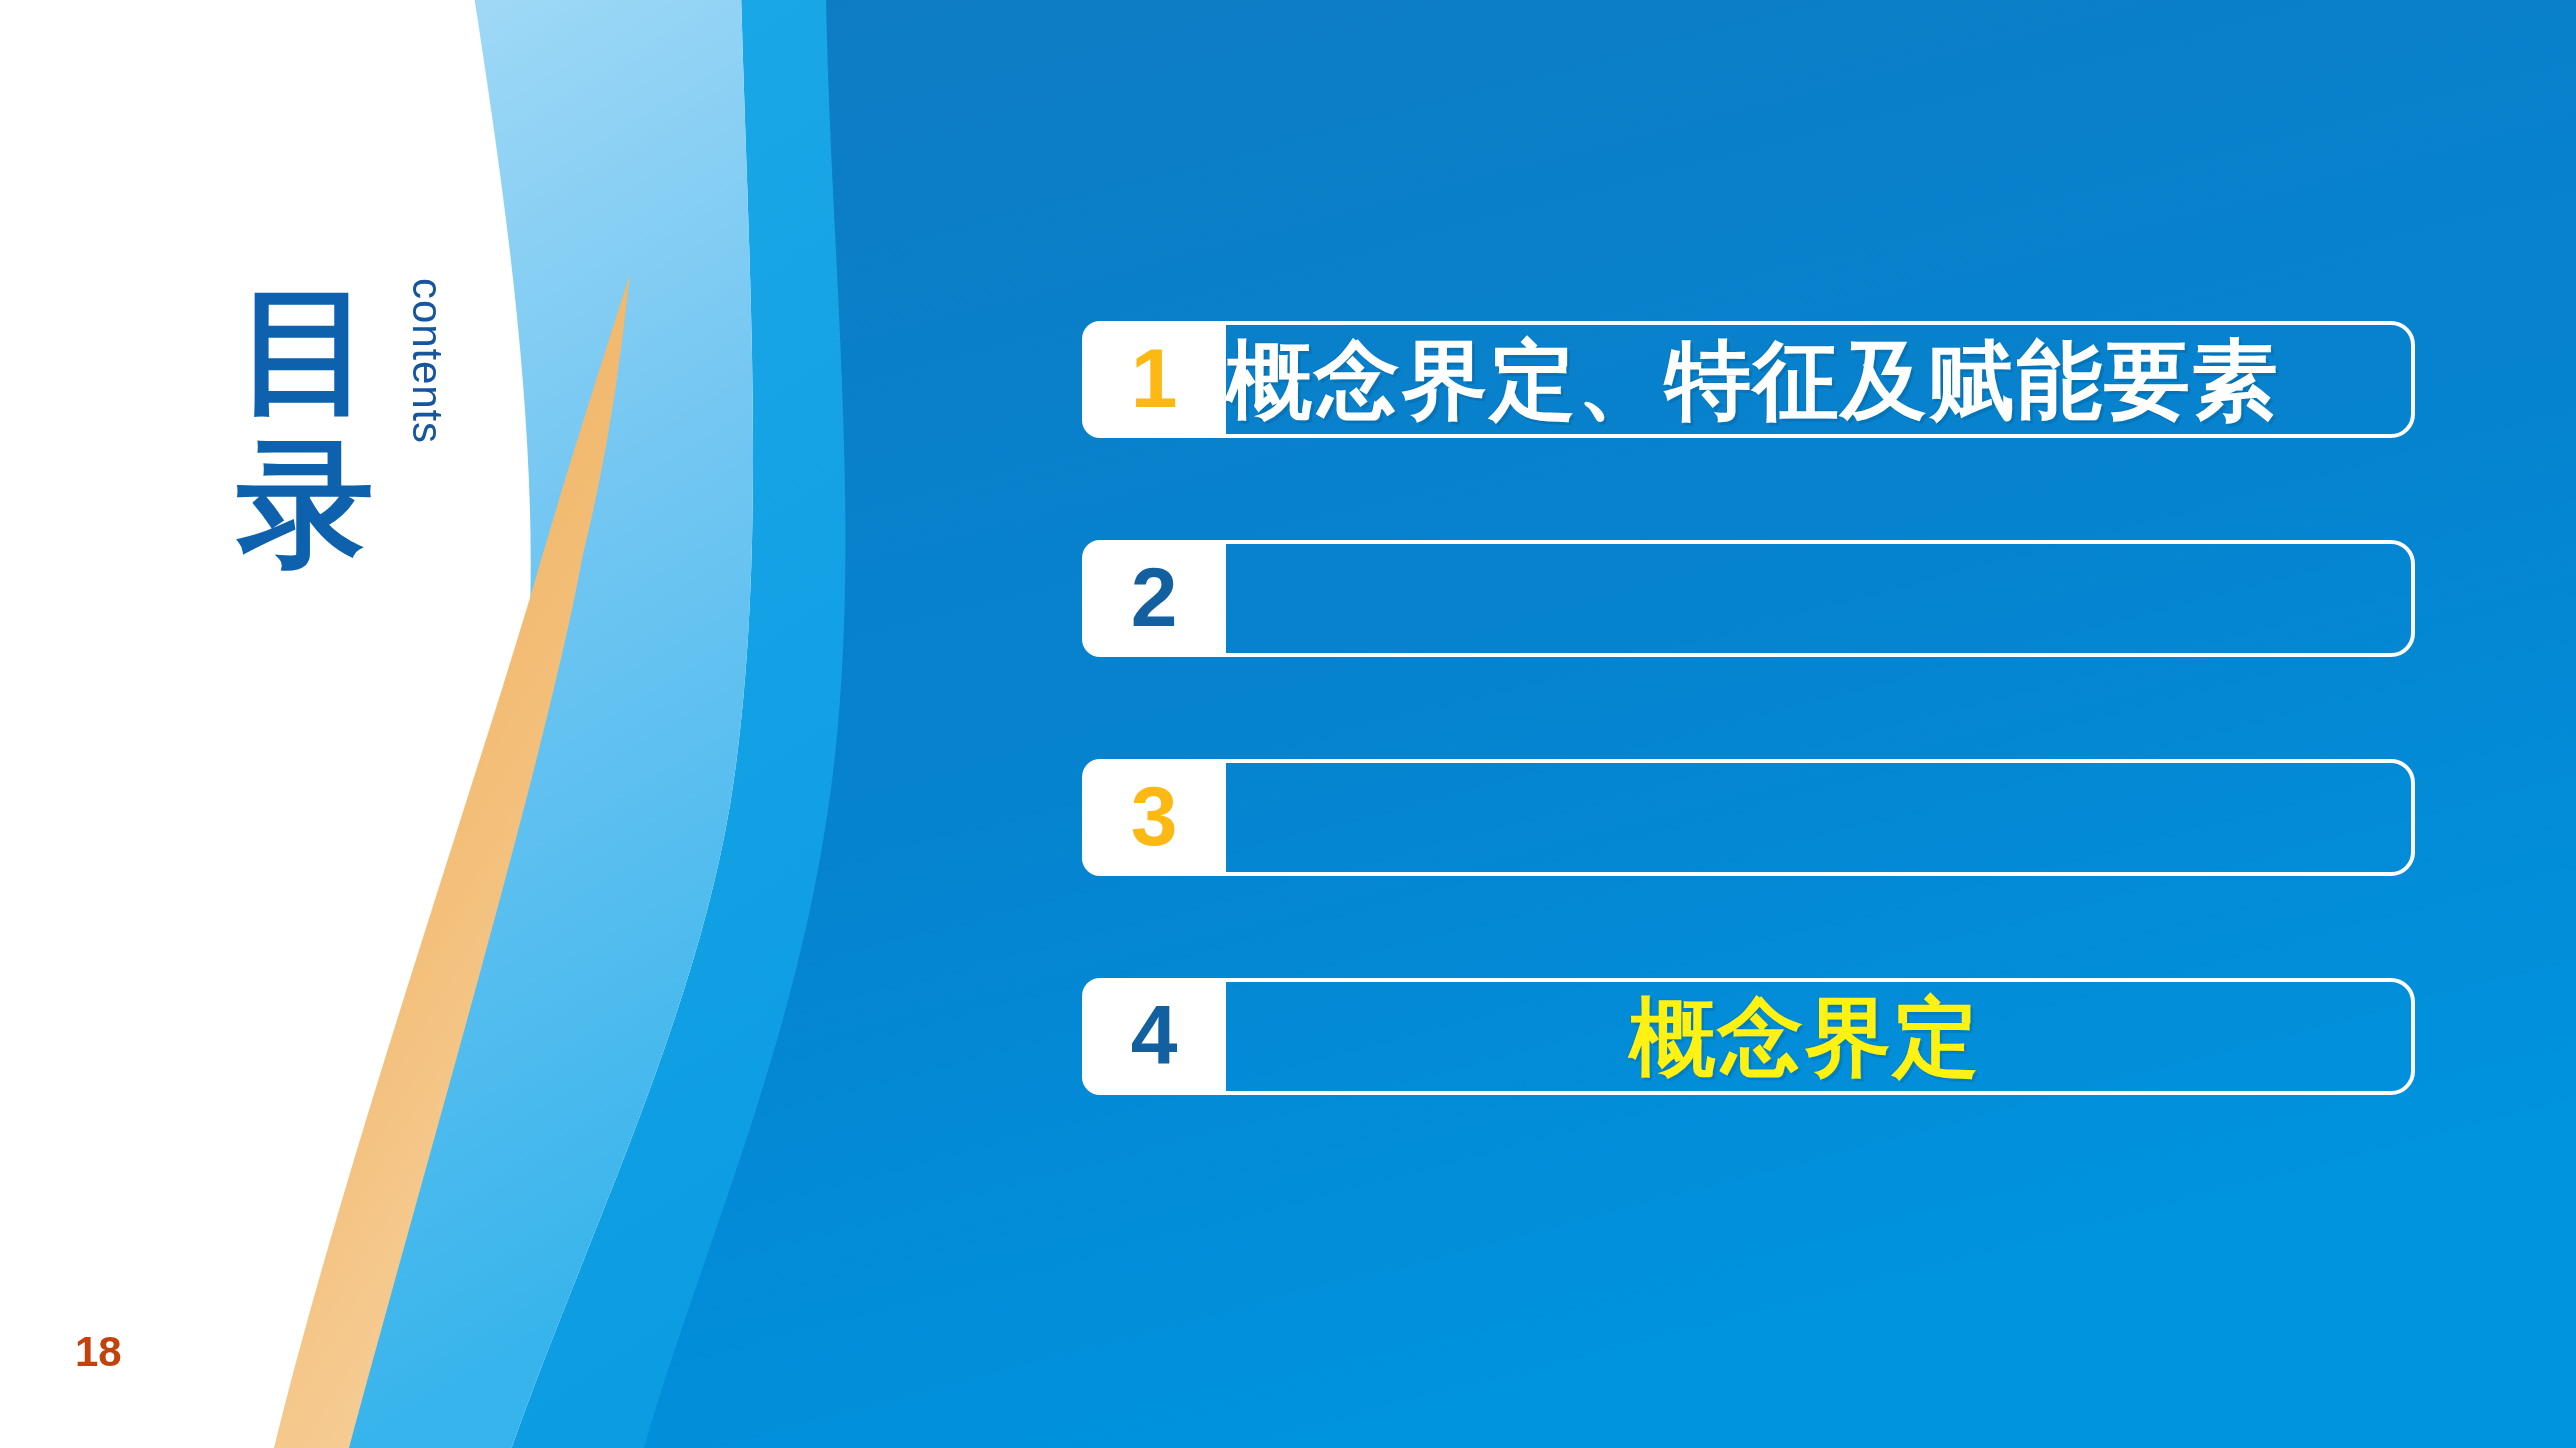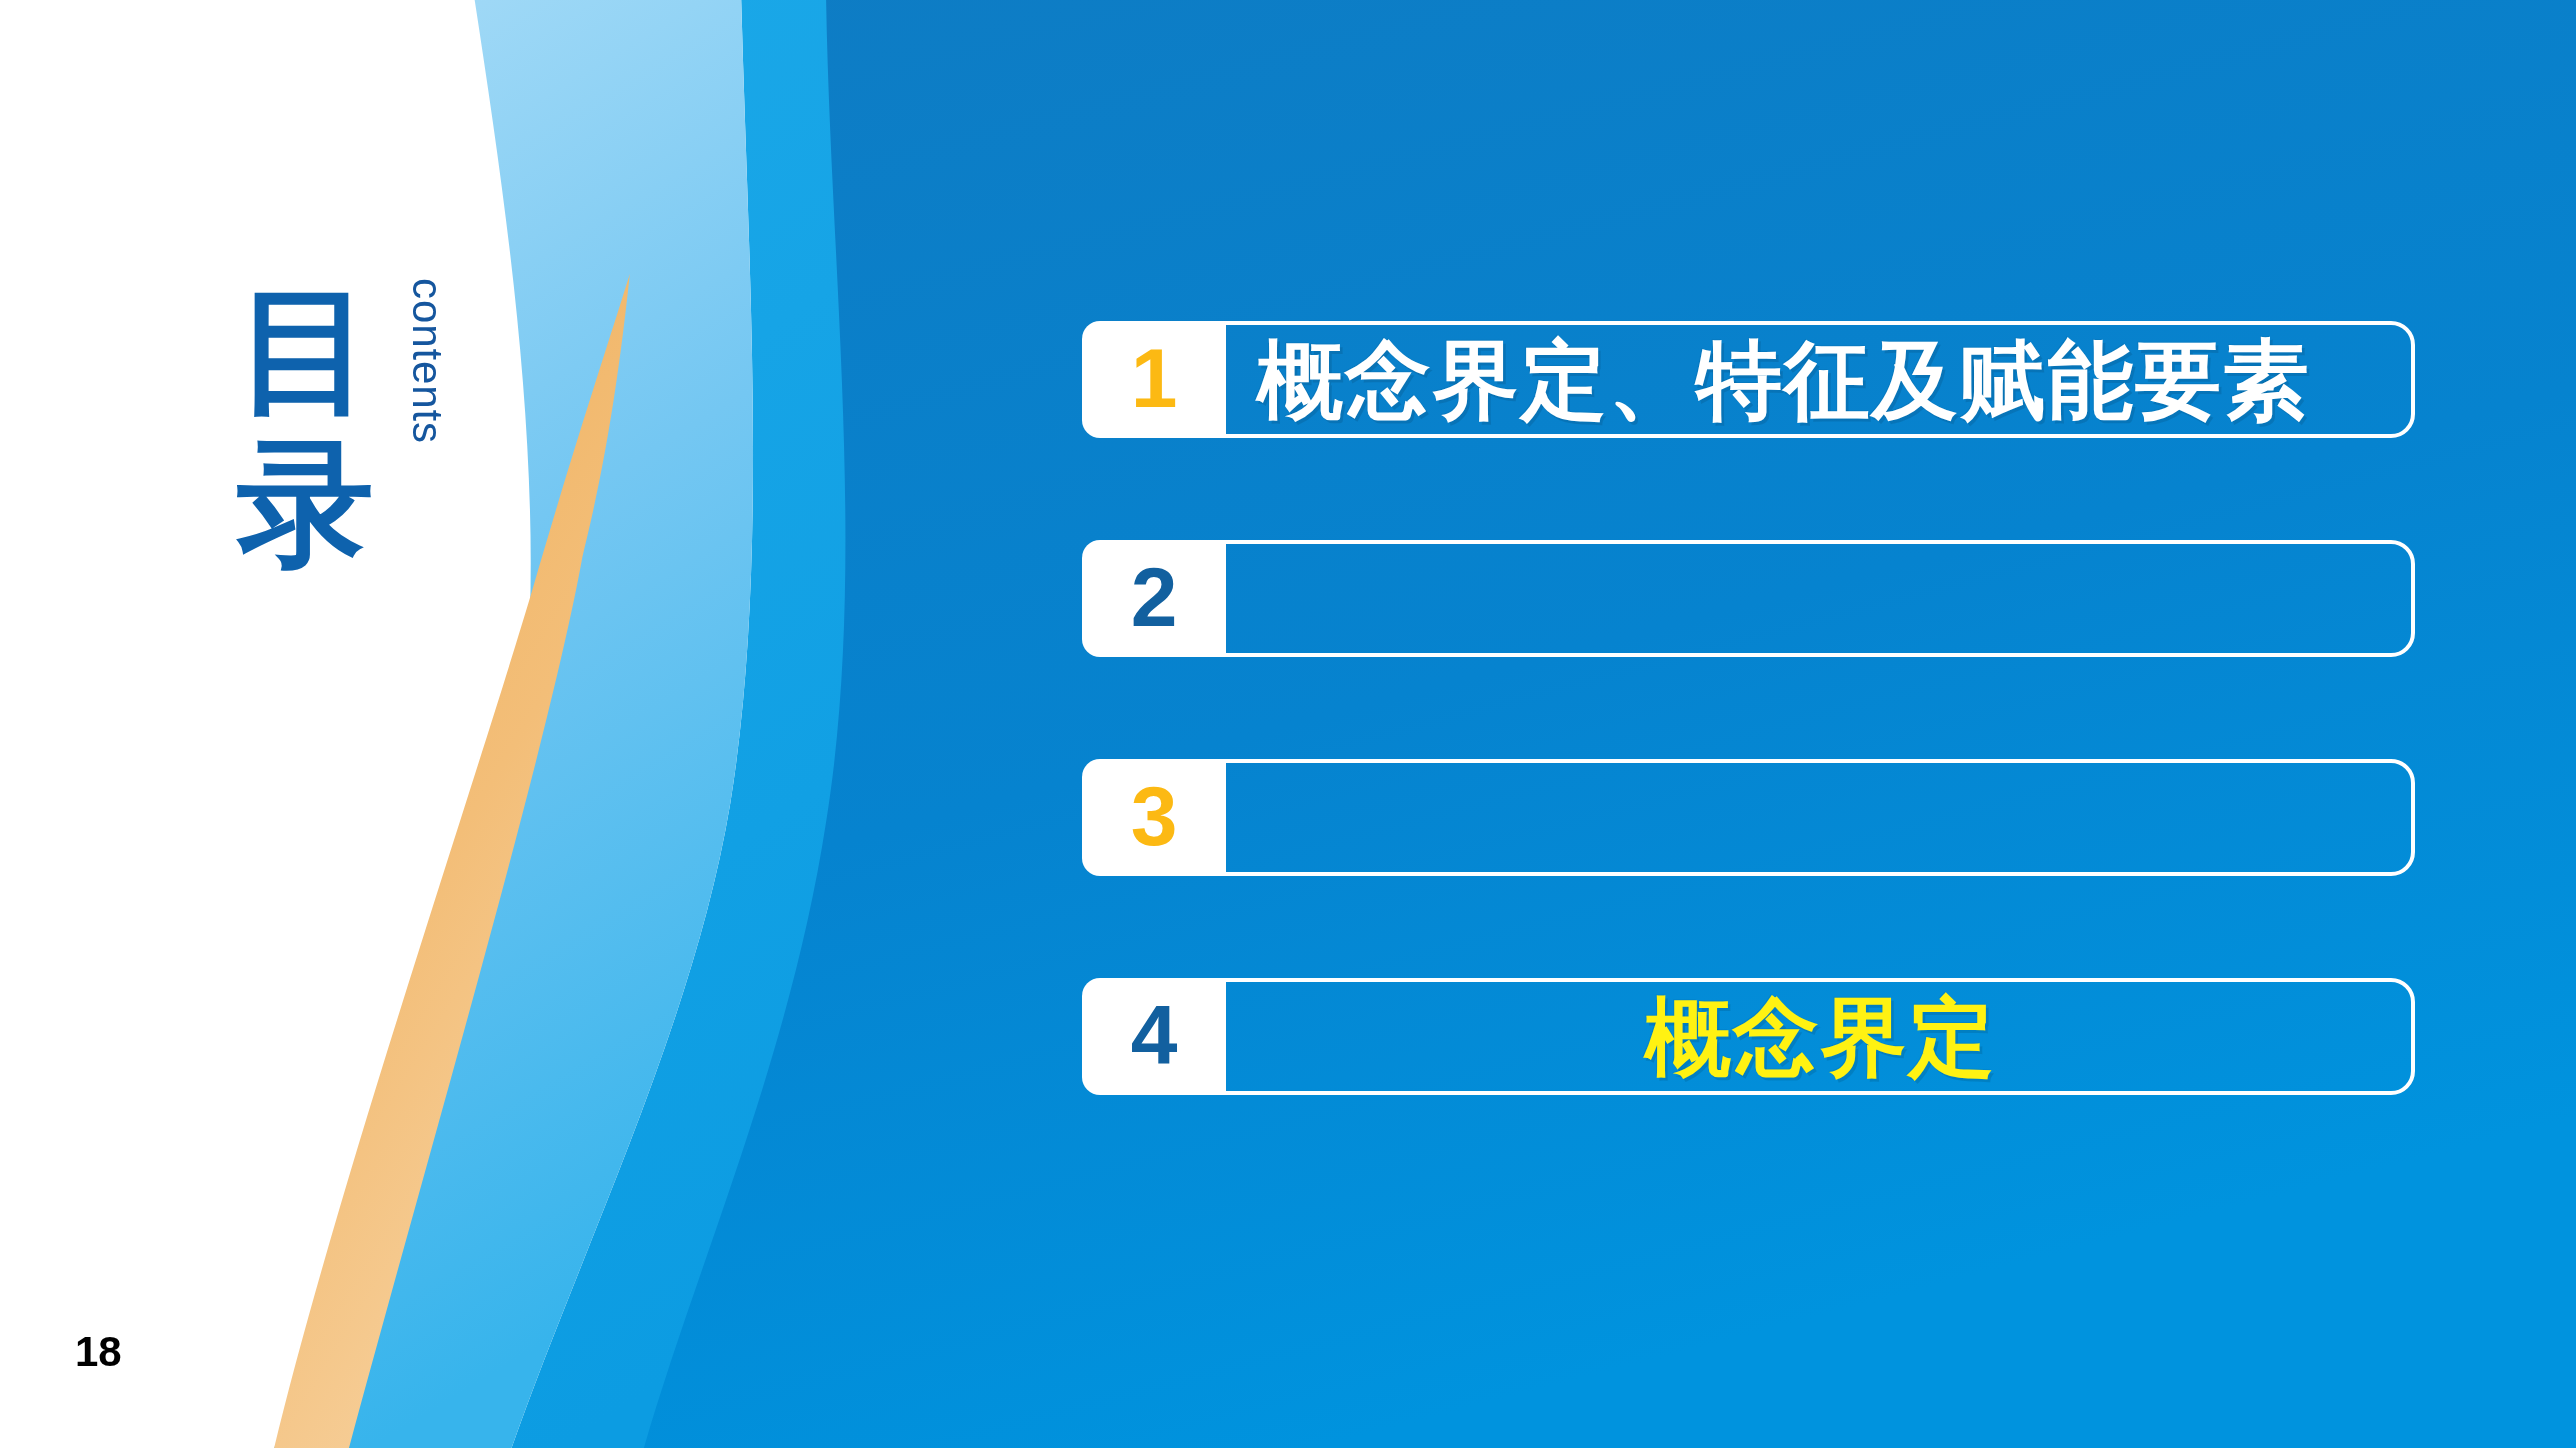--- a/index.html
+++ b/index.html
@@ -65,21 +65,21 @@
     line-height: 1;
   }
 
   
   .page-number {
     position: absolute;
     left: 75px;
     top: 1328px;
     font-size: 42px;
     font-weight: bold;
-    color: #000000;
+    color: #c2410c;
     z-index: 6;
   }
 
   
   .agenda {
     position: absolute;
     left: 1082px;
     top: 321px;
     width: 1333px;
     z-index: 5;
@@ -125,21 +125,20 @@
     transform: translateY(-1.8px);
   }
   .num-gold  { color: #FCB913; }
   .num-blue  { color: #12609F; }
 
   .row-label {
     position: relative;
     flex: 1 1 auto;
     display: flex;
     align-items: center;
-    padding-left: 31px;
     padding-right: 31px;
     z-index: 2;
   }
   .row-label .label-text {
     font-size: 86px;
     font-weight: bold;
     line-height: 1;
     white-space: nowrap;
     letter-spacing: 1.8px;
     text-shadow:

